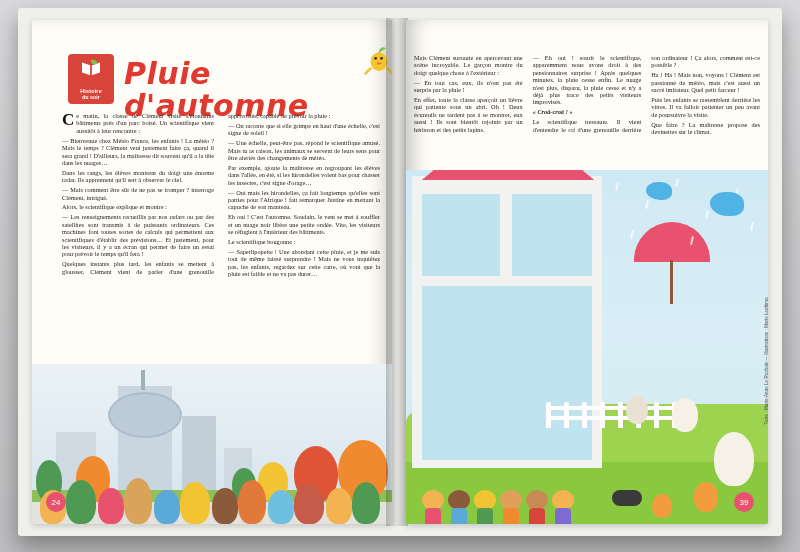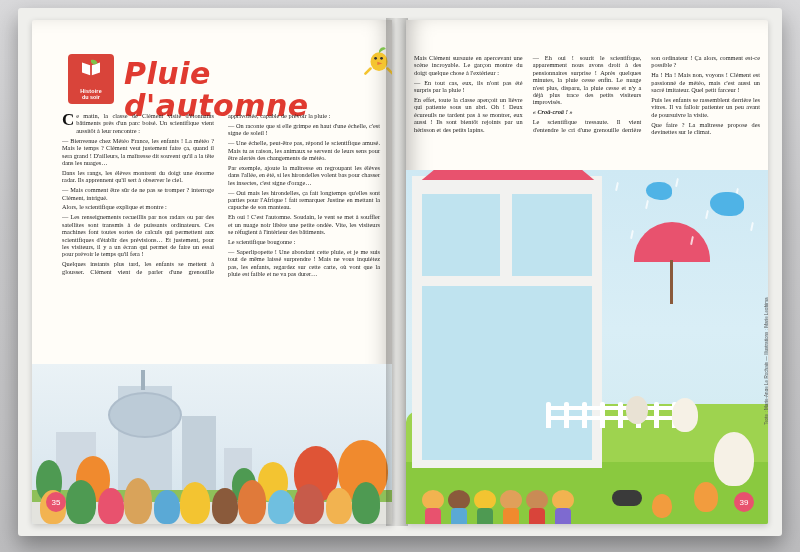--- a/index.html
+++ b/index.html
@@ -181,21 +181,21 @@
           <div class="head" style="left:148px;width:30px;height:42px;background:#f3c431;"></div>
           <div class="head" style="left:180px;width:26px;height:36px;background:#8a5a3b;"></div>
           <div class="head" style="left:206px;width:28px;height:44px;background:#e07a3a;"></div>
           <div class="head" style="left:236px;width:26px;height:34px;background:#6fbfe0;"></div>
           <div class="head" style="left:262px;width:30px;height:40px;background:#c75b4a;"></div>
           <div class="head" style="left:294px;width:26px;height:36px;background:#f2b350;"></div>
           <div class="head" style="left:320px;width:28px;height:42px;background:#4e9a52;"></div>
         </div>
       </div>
 
-      <div class="pagenum pn-left">35</div>
+      <div class="pagenum pn-left">24</div>
     </div>
 
     <div class="gutter"></div>
 
     <div class="page right">
 
       <div class="rcols">
         <p>Mais Clément sursaute en apercevant une scène incroyable. Le garçon montre du doigt quelque chose à l'extérieur :</p>
         <p>— En tout cas, eux, ils n'ont pas été surpris par la pluie !</p>
         <p>En effet, toute la classe aperçoit un lièvre qui patiente sous un abri. Oh ! Deux écureuils ne tardent pas à se montrer, eux aussi ! Ils sont bientôt rejoints par un hérisson et des petits lapins.</p>

